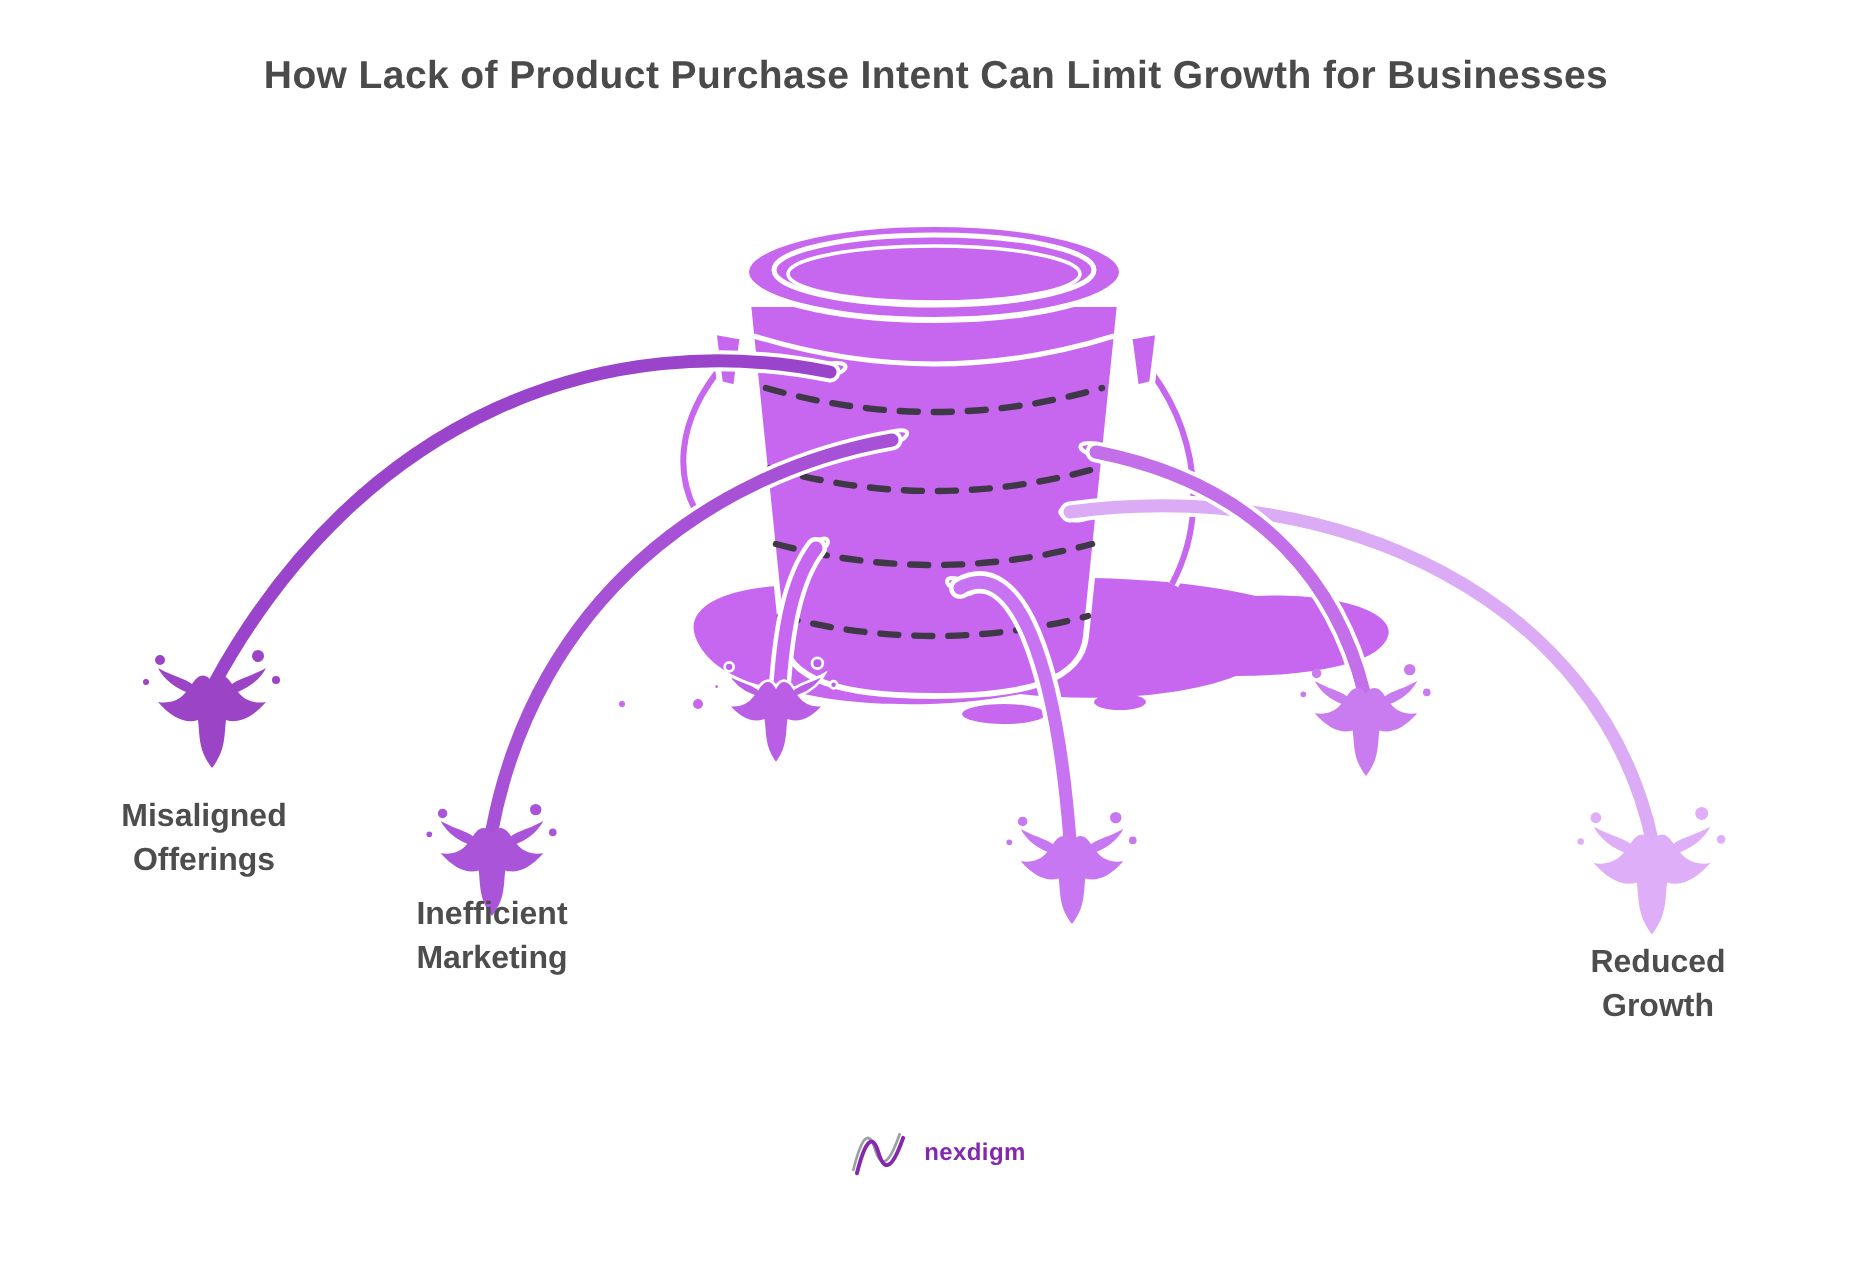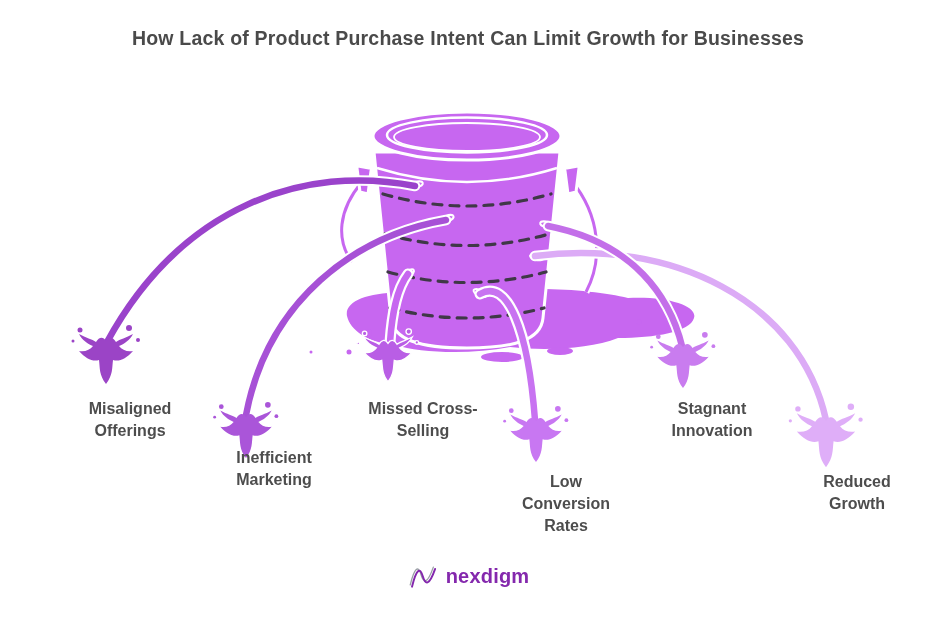--- a/index.html
+++ b/index.html
@@ -9,29 +9,29 @@
     font-family:"Liberation Sans", sans-serif;
   }
   .stage{position:absolute;inset:0;padding-left:20px;}
   .title{
     position:absolute;top:27px;left:0;right:0;text-align:center;
     font-size:19.5px;font-weight:700;color:#4a4a4a;letter-spacing:.2px;
   }
   .leak-label{
     position:absolute;transform:translateX(-50%);
     text-align:center;white-space:pre-line;
-    font-size:16px;font-weight:700;line-height:1.38;color:#4d4d4d;margin-left:28px;
+    font-size:16px;font-weight:700;line-height:1.38;color:#4d4d4d;
   }
   svg.art{position:absolute;top:0;left:0;}
   .logo{
     position:absolute;left:50%;top:560px;transform:translateX(-50%);
     display:flex;align-items:center;gap:7px;
   }
   .logo-text{
-    font-size:20px;font-weight:700;color:#8428ad;letter-spacing:.2px;
+    font-size:12px;font-weight:700;color:#8428ad;letter-spacing:.2px;
   }
 </style>
 </head>
 <body>
 
 <div class="stage">
 
   <div class="title">How Lack of Product Purchase Intent Can Limit Growth for Businesses</div>
 
   <svg class="art" width="936" height="631" viewBox="0 0 936 631">
@@ -130,27 +130,20 @@
     <use href="#splash-shape" transform="translate(388,346) scale(0.9)" stroke="#ffffff" stroke-width="1.5" fill="#b95ee5"></use>
     <use href="#splash-shape" transform="translate(536,424) scale(0.95)" fill="#c877f2"></use>
     <use href="#splash-shape" transform="translate(683,350) scale(0.95)" fill="#c97cef"></use>
     <use href="#splash-shape" transform="translate(826,424) scale(1.08)" fill="#dfaef8"></use>
   </svg>
 
   <div class="leak-label" style="left:102px;top:398px">Misaligned
 Offerings</div>
   <div class="leak-label" style="left:246px;top:447px">Inefficient
 Marketing</div>
-  <div class="leak-label" style="left:395px;top:398px">Missed Cross-
-Selling</div>
-  <div class="leak-label" style="left:538px;top:471px">Low
-Conversion
-Rates</div>
-  <div class="leak-label" style="left:684px;top:398px">Stagnant
-Innovation</div>
   <div class="leak-label" style="left:829px;top:471px">Reduced
 Growth</div>
 
   <div class="logo">
     <svg width="32" height="32" viewBox="0 0 36 34">
       <path d="M 4 27 C 9 7 13 5 16 15 C 19 25 23 27 30 7" fill="none" stroke-width="1.5" stroke-linecap="round" stroke="#9aa0a6"></path>
       <path d="M 6 29 C 11 9 15 7 18 17 C 21 27 25 29 32 9" fill="none" stroke-width="2.2" stroke-linecap="round" stroke="#8428ad"></path>
     </svg>
     <span class="logo-text">nexdigm</span>
   </div>

